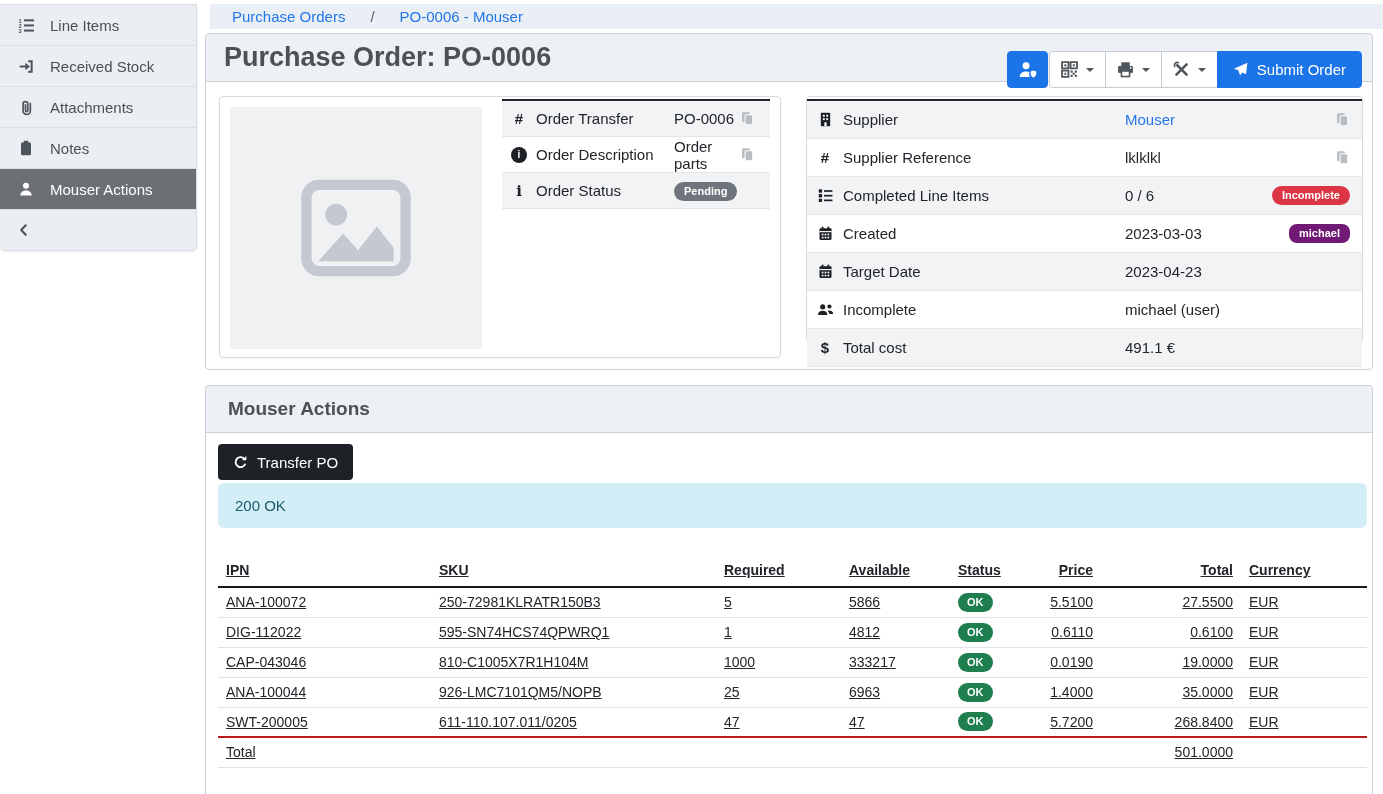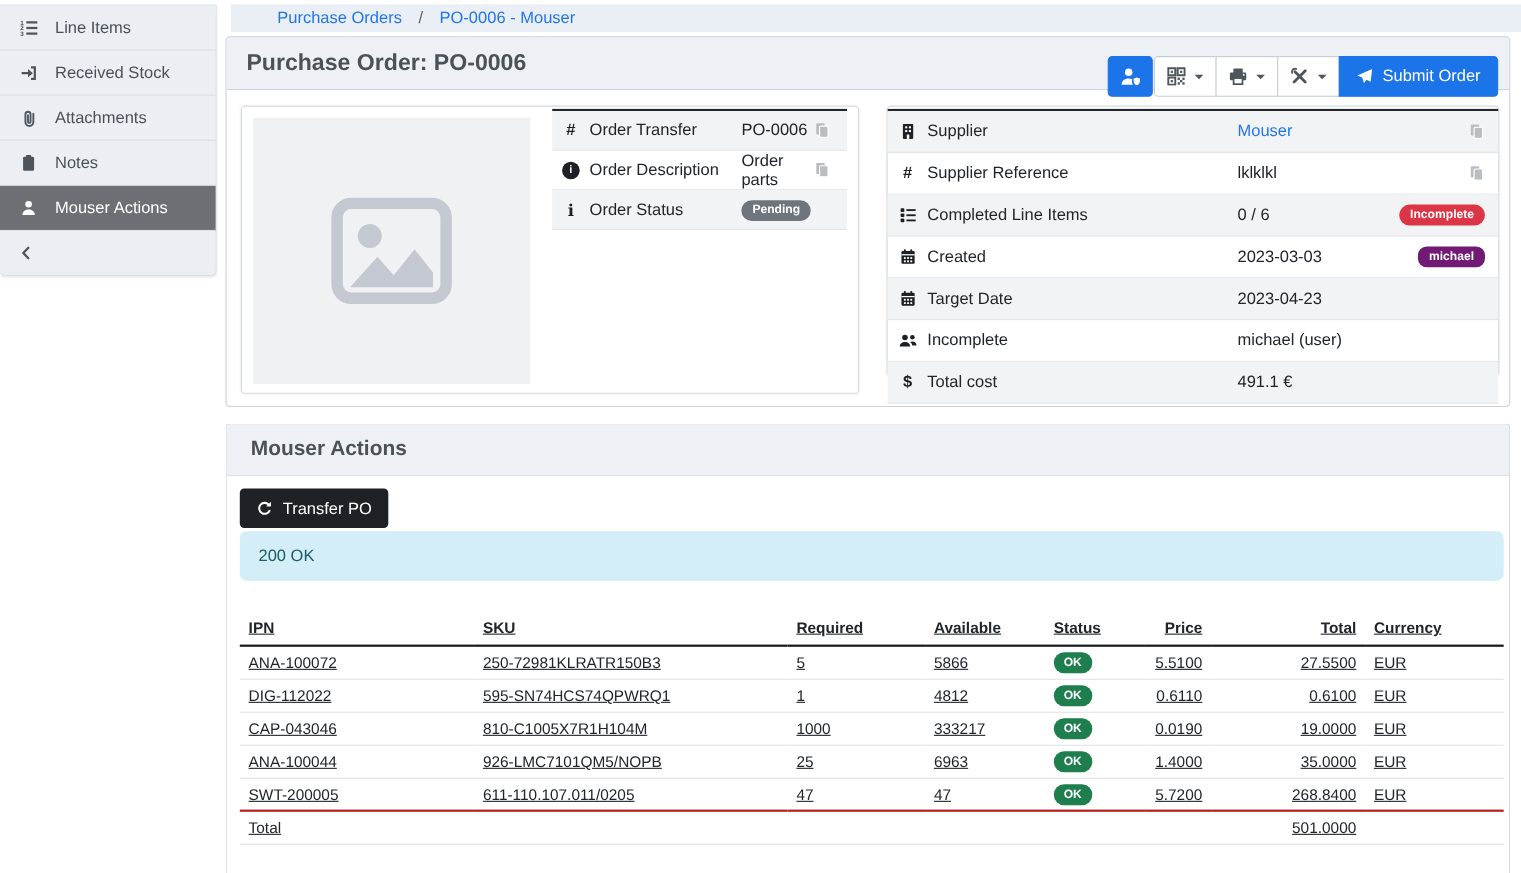--- a/index.html
+++ b/index.html
@@ -13,33 +13,33 @@
              box-shadow:0 1px 2px rgba(0,0,0,.08); }
   .sb-item { height:41px; display:flex; align-items:center; gap:13px; padding:0 8px 0 15px;
              border-bottom:1px solid #d8dee4; color:#495057; font-size:15px; cursor:pointer; }
   .sb-item .sb-ic { width:22px; display:flex; justify-content:center; color:#4d545b; }
   .sb-item.active { background:#6c7075; color:#fff; }
   .sb-item.active .sb-ic { color:#fff; }
   .sb-collapse { height:40px; display:flex; align-items:center; padding-left:17px; color:#4d545b; cursor:pointer; }
 
   
   #breadcrumb { position:absolute; left:210px; right:0; top:4px; height:25px; background:#e9eff5;
-                display:flex; align-items:center; gap:15px; padding-left:42px; font-size:15px; }
+                display:flex; align-items:center; gap:25px; padding-left:22px; font-size:15px; }
   #breadcrumb a { color:#2276e9; text-decoration:none; cursor:pointer; }
   #breadcrumb .sep { color:#5b6167; }
 
   
   .panel { position:absolute; left:205px; width:1168px; background:#fff;
            border:1px solid #cbd1d7; border-radius:4px; }
   #panel1 { top:33px; height:337px; }
   #panel2 { top:385px; height:424px; border-bottom:none; border-radius:4px 4px 0 0; }
   .panel-header { display:flex; align-items:center; height:48px; background:#edf1f6;
                   border-bottom:1px solid #cbd1d7; padding:0 10px 0 18px; border-radius:4px 4px 0 0; }
   #panel2 .panel-header { height:47px; padding-left:22px; }
-  .panel-title { font-size:21px; font-weight:700; color:#4a5157; }
+  .panel-title { font-size:27px; font-weight:700; color:#4a5157; }
   #panel2 .panel-title { font-size:19px; }
   .panel-body { position:relative; }
 
   
   .toolbar { margin-left:auto; display:flex; align-items:center;margin-top:24px; }
   .btn { display:flex; align-items:center; justify-content:center; height:37px; cursor:pointer; }
   .btn-admin { width:41px; background:#1b74e8; border:1px solid #1b74e8; border-radius:4px; margin-right:2px; color:#fff; }
   .btn-tool { background:#fff; border:1px solid #c6ccd2; gap:8px; padding:0 11px; margin-left:-1px; color:#4e565c; }
   .btn-tool.first { border-radius:4px 0 0 4px; }
   .btn-submit { background:#1b74e8; border:1px solid #1b74e8; border-radius:0 4px 4px 0; margin-left:-1px;

